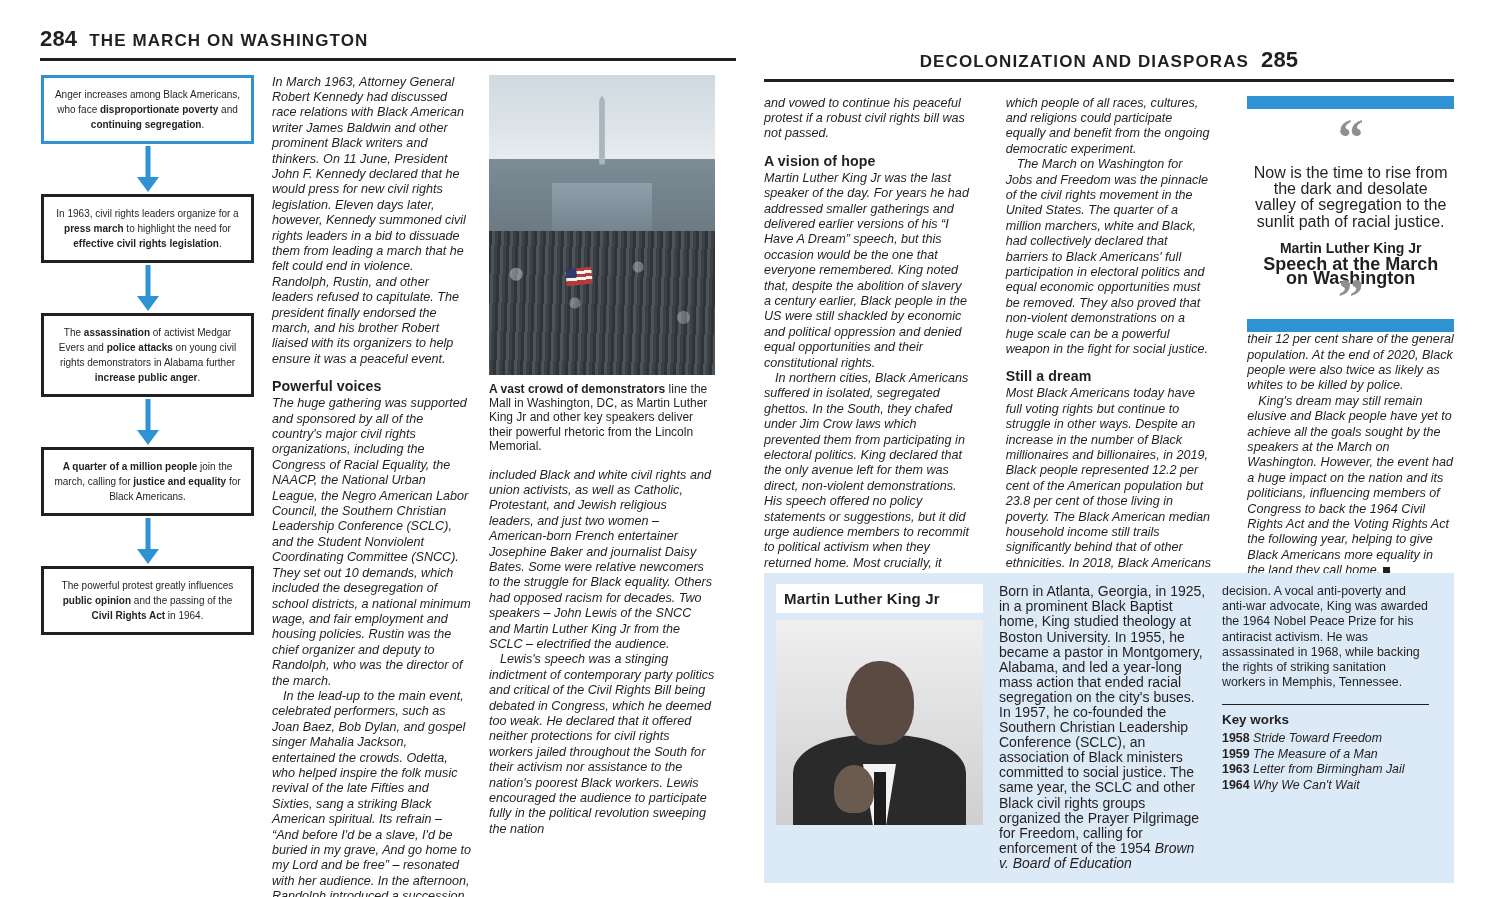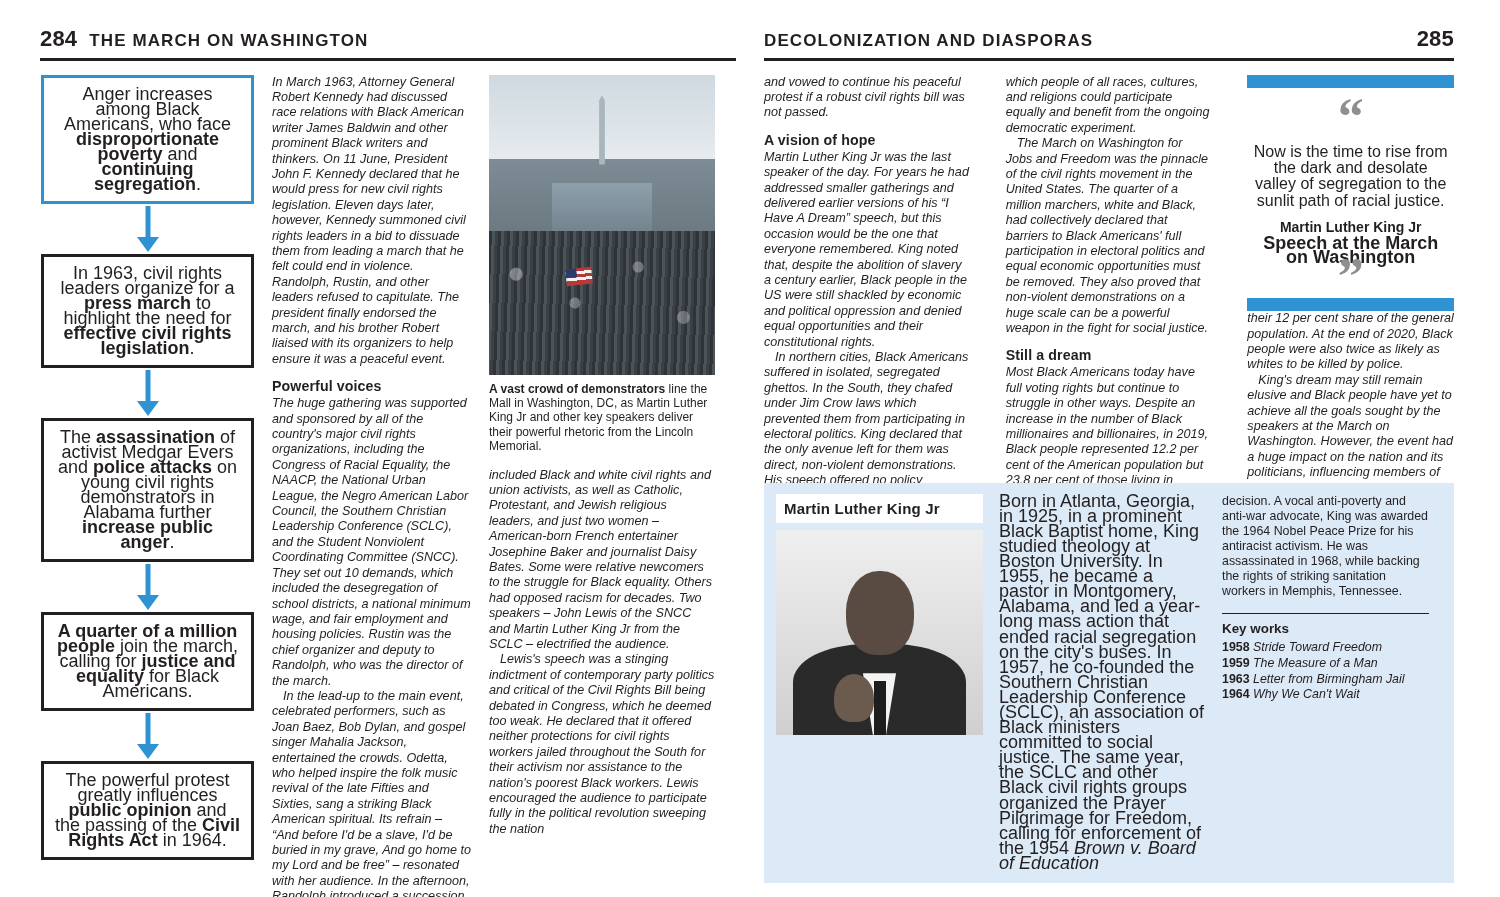--- a/index.html
+++ b/index.html
@@ -11,21 +11,21 @@
     color:#231f20;
     overflow:hidden;
   }
   .spread { position:relative; width:1500px; height:735px; display:flex; }
   .page { position:relative; height:897px; }
   .page-left { width:750px; padding:26px 14px 14px 40px; }
   .page-right { width:750px; padding:26px 46px 14px 14px; }
 
   
   .hdr { display:flex; align-items:baseline; gap:12px; }
-  .hdr-right { justify-content:space-between; }
+  .hdr-right { justify-content:center;margin-top:21px; }
   .folio {
     font-weight:bold; font-size:22px; letter-spacing:0.2px; color:#231f20;
   }
   .runhead {
     font-weight:bold; font-size:17px; letter-spacing:1.1px;
     text-transform:uppercase; color:#231f20;
   }
   .rule { height:2.5px; background:#231f20; margin-top:6px; }
   .page-left .rule { margin-right:0; }
 
@@ -46,21 +46,21 @@
   .lp-cols { display:flex; gap:17px; }
   .lp-flow { width:215px; }
   .lp-text { width:200px; }
   .lp-img  { width:226px; }
 
   
   .flow { display:flex; flex-direction:column; align-items:center; }
   .fbox {
     width:213px; border:3px solid #231f20; background:#fff;
     padding:9px 10px; text-align:center;
-    font-size:18px; line-height:15px;
+    font-size:10px; line-height:15px;
   }
   .fbox.first { border-color:#2f93d3; }
   .arrow { display:block; margin:0; }
 
   
   .photo {
     width:226px; height:300px; position:relative; overflow:hidden;
     background:#9fb3c4;
   }
   .photo .sky {
@@ -151,21 +151,21 @@
     background:#1d1d1d;
   }
   .bio-photo .head {
     position:absolute; left:50%; margin-left:-34px; top:20%;
     width:68px; height:84px; background:#5a4b42; border-radius:48% 48% 44% 44%;
   }
   .bio-photo .hand {
     position:absolute; left:28%; bottom:6%; width:40px; height:48px;
     background:#6b5a4e; border-radius:50% 50% 40% 40%;
   }
-  .bio-text { width:207px; font-size:18px; line-height:15.1px; }
+  .bio-text { width:207px; font-size:14px; line-height:15.1px; }
   .bio-text2 { width:207px; font-size:12.4px; line-height:15.1px; }
   .keyworks-h {
     font-weight:bold; font-size:13.4px; margin:14px 0 4px;
     padding-top:7px; border-top:1.5px solid #231f20;
   }
   .kw { font-size:12.4px; line-height:15.6px; }
   .kw b { font-weight:bold; }
   .kw i { font-style:italic; }
   .endmark { display:inline-block; width:7px; height:7px; background:#231f20; margin-left:3px; }
 </style>

